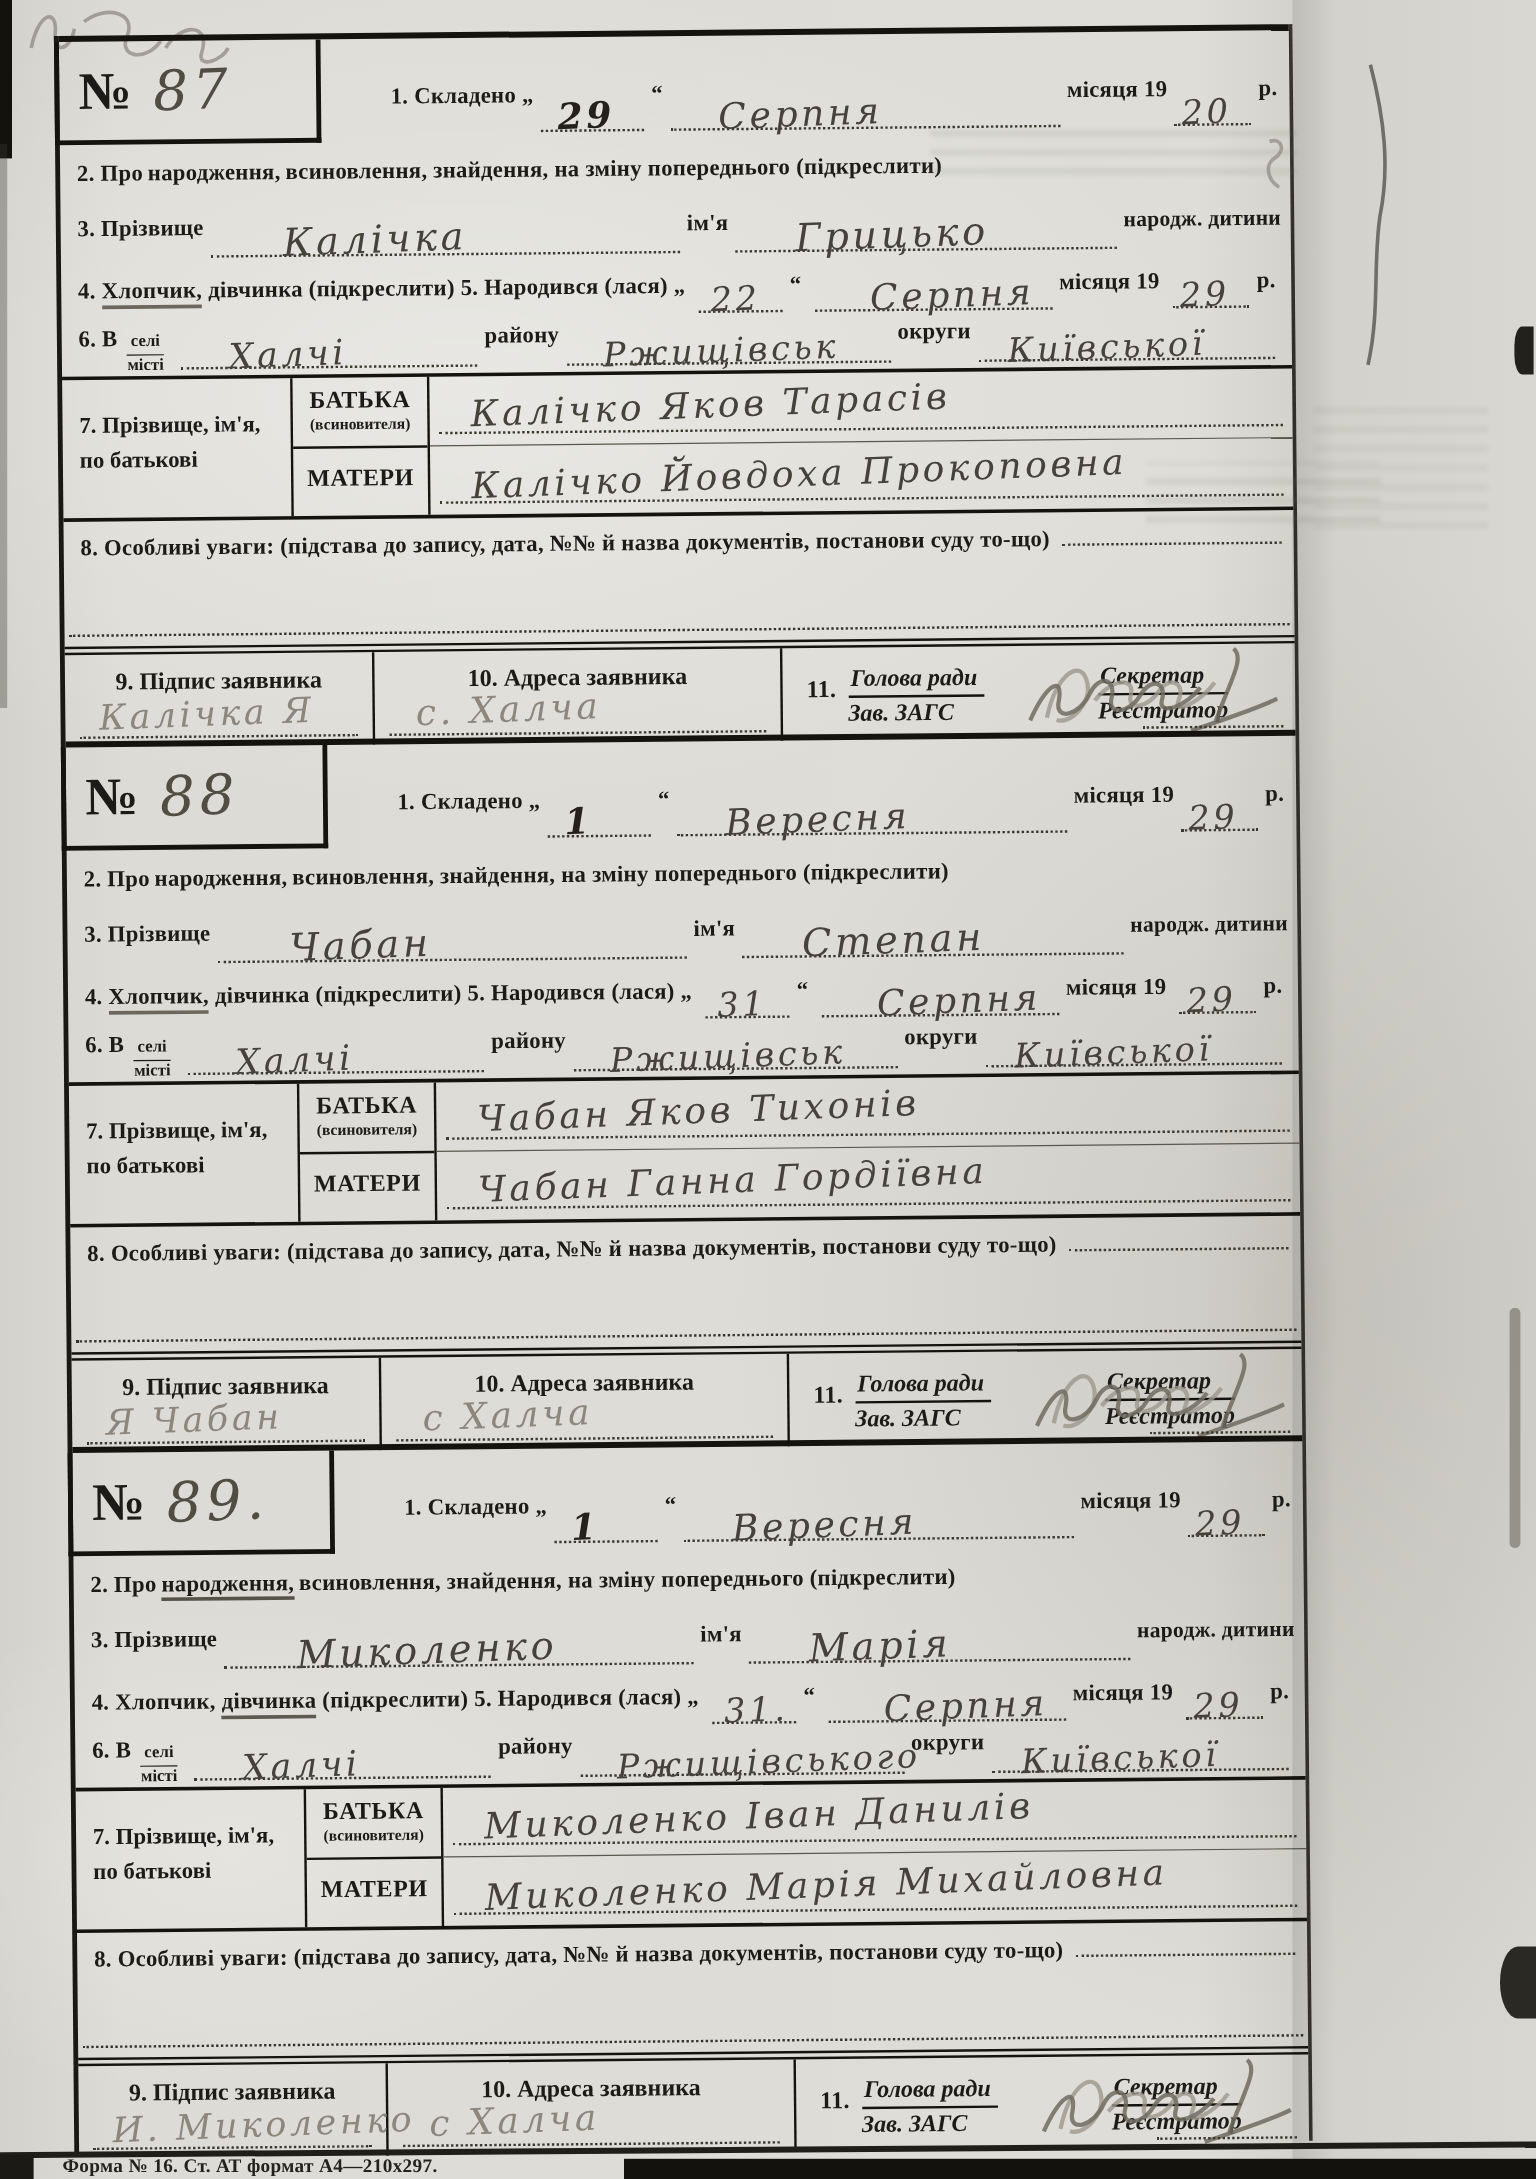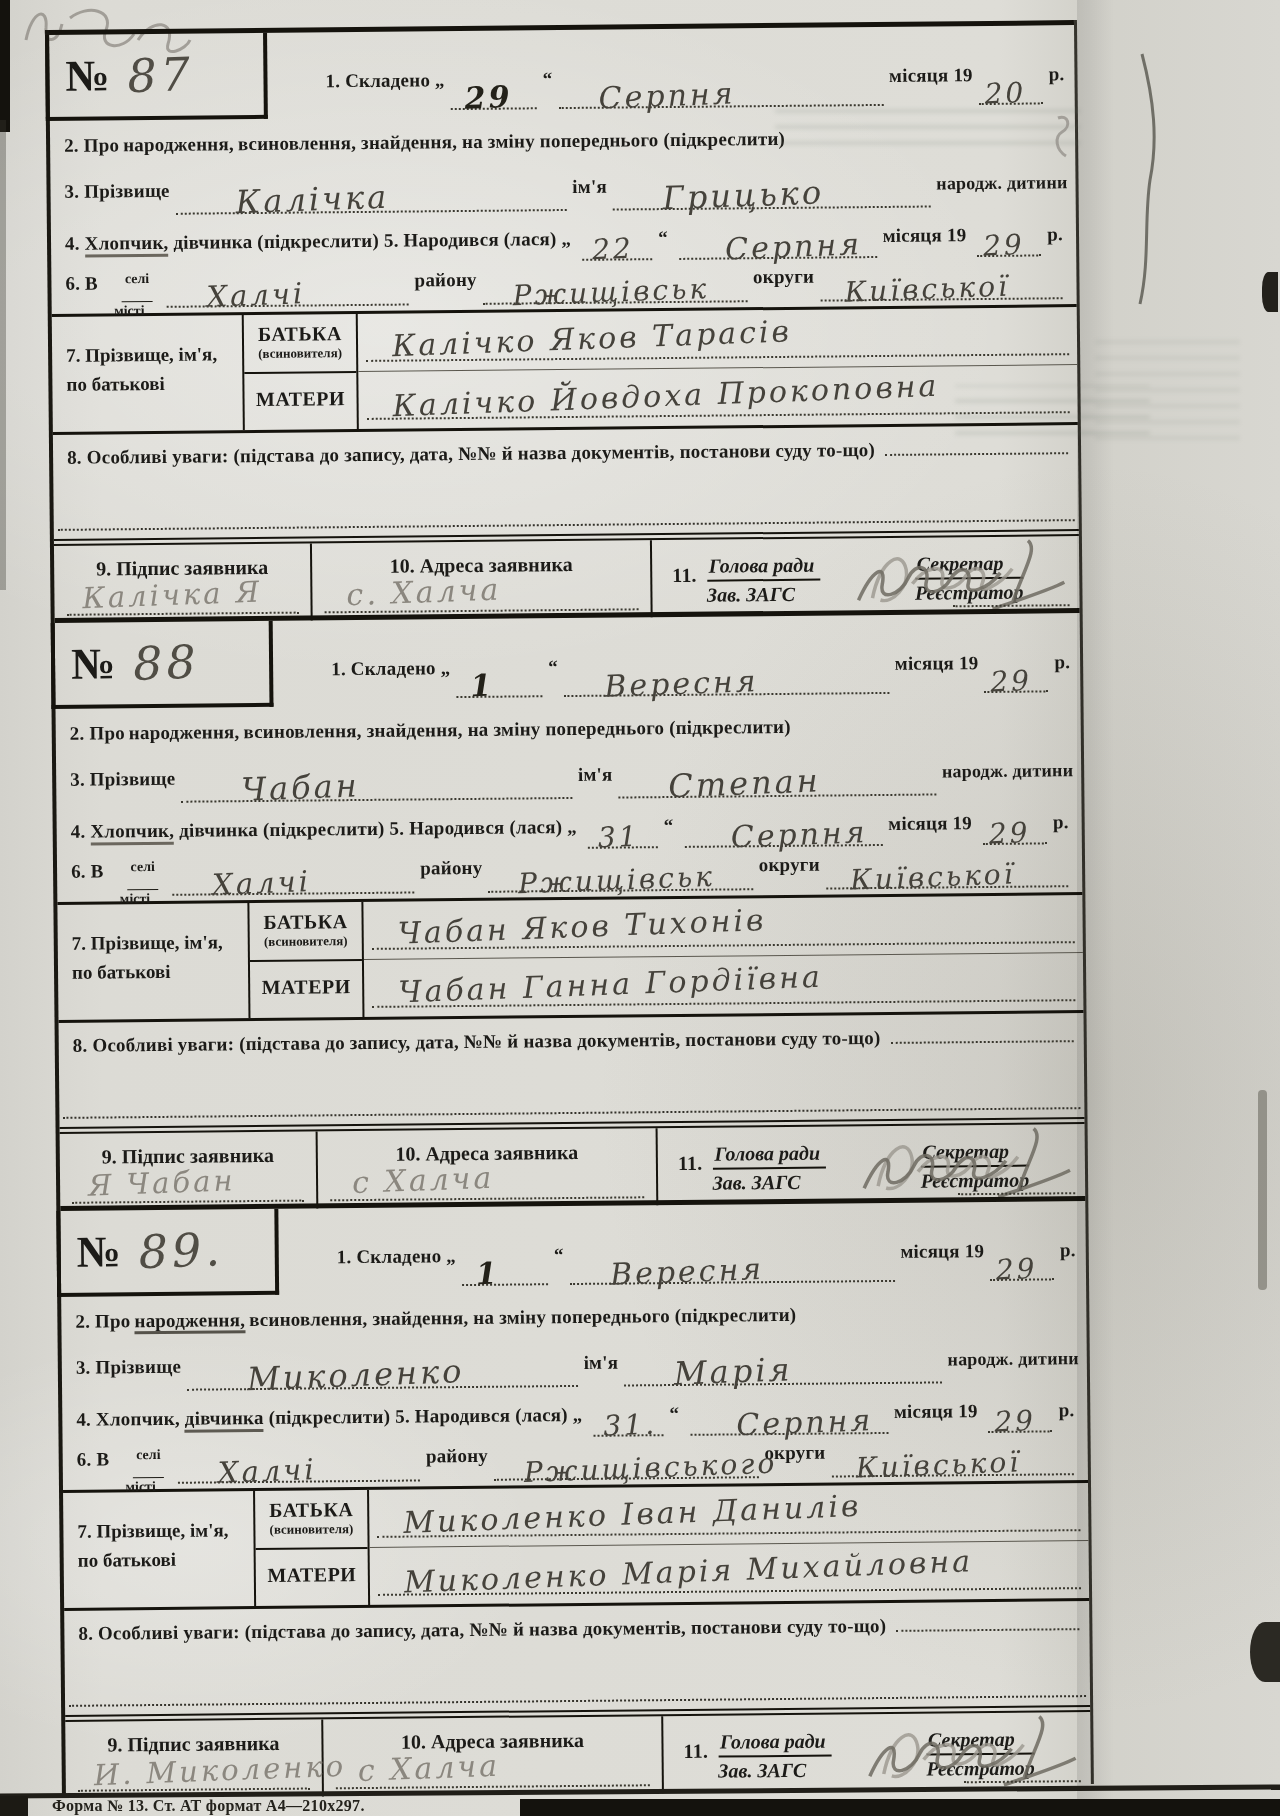--- a/index.html
+++ b/index.html
@@ -46,21 +46,21 @@
   .row3{height:56px;display:flex;align-items:baseline;padding:16px 8px 0 14px;}
   .wl-surname{flex:1.6;} .wl-surname .hw{font-size:32px;left:60px;}
   .wl-name{flex:1.3;} .wl-name .hw{font-size:32px;left:50px;}
   .row4{height:50px;display:flex;align-items:baseline;padding:12px 8px 0 14px;}
   .row4 .lbl{margin-right:5px;}
   .wl-bday{width:70px;} .wl-bday .hw{font-size:28px;left:10px;}
   .wl-bmonth{flex:1;} .wl-bmonth .hw{font-size:30px;left:46px;}
   .row6{height:46px;display:flex;align-items:baseline;padding:2px 8px 0 14px;border-bottom:3px solid #15130d;}
   .frac6{display:inline-flex;flex-direction:column;font-size:14px;font-weight:700;text-align:center;
      line-height:1.1;margin:0 8px;align-self:center;transform:translateY(2px);}
-  .f6t{border-bottom:1.5px solid #1c1a14;padding:0 3px 14px;margin-left:16px;}
+  .f6t{border-bottom:1.5px solid #1c1a14;padding:0 3px 2px;}
   .f6b{padding-top:1px;}
   .wl-place{flex:1.1;} .wl-place .hw{font-size:29px;left:40px;}
   .wl-rayon{flex:1.2;} .wl-rayon .hw{font-size:28px;left:30px;}
   .wl-okruga{flex:1.1;} .wl-okruga .hw{font-size:28px;left:24px;}
   .row7{height:118px;display:flex;border-bottom:3px solid #15130d;}
   .c7-label{width:176px;padding:24px 0 0 14px;font-size:19px;font-weight:700;line-height:1.55;flex-shrink:0;}
   .c7-head{width:112px;border-left:2.5px solid #15130d;border-right:2.5px solid #15130d;
      display:flex;flex-direction:column;text-align:center;flex-shrink:0;}
   .c7-f{flex:1.15;border-bottom:2px solid #15130d;padding-top:8px;}
   .c7-f .b{display:block;font-size:20px;font-weight:700;letter-spacing:.5px;}
@@ -532,14 +532,14 @@
   </svg>
   <div class="edge-left-a"></div>
   <div class="edge-left-b"></div>
   <div class="blob-a"></div>
   <div class="streak"></div>
   <div class="blob-b"></div>
   <div class="rshadow"></div>
   <div class="bottom-edge"></div>
   <div class="bottom-band"></div>
   <div class="bottom-corner"></div>
-  <div class="footer-left">Форма № 13. Ст. АТ формат А4—210х297.</div>
+  <div class="footer-left">Форма № 16. Ст. АТ формат А4—210х297.</div>
 </div>
 
 </body></html>

